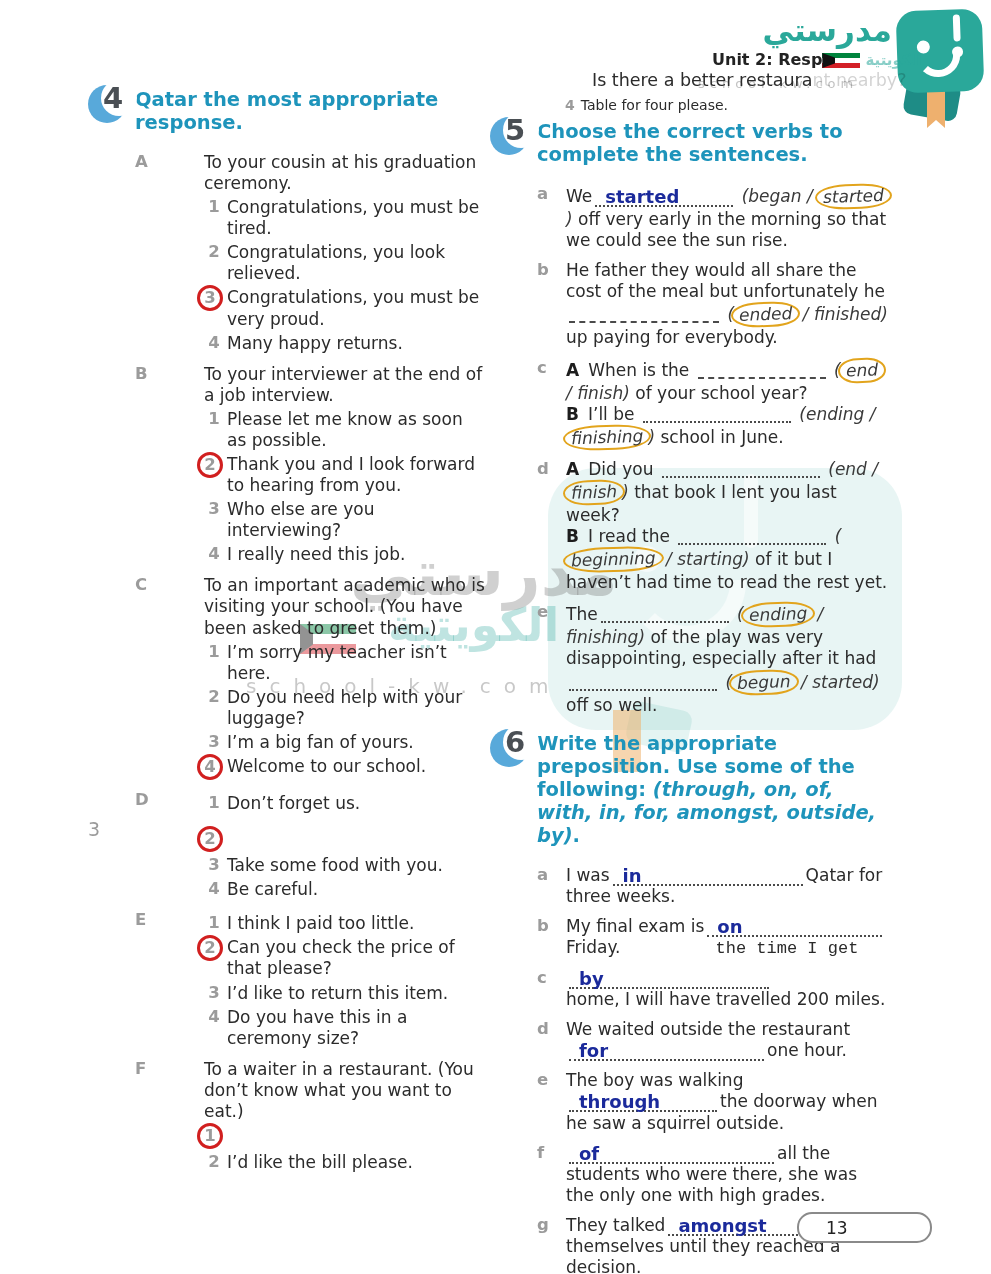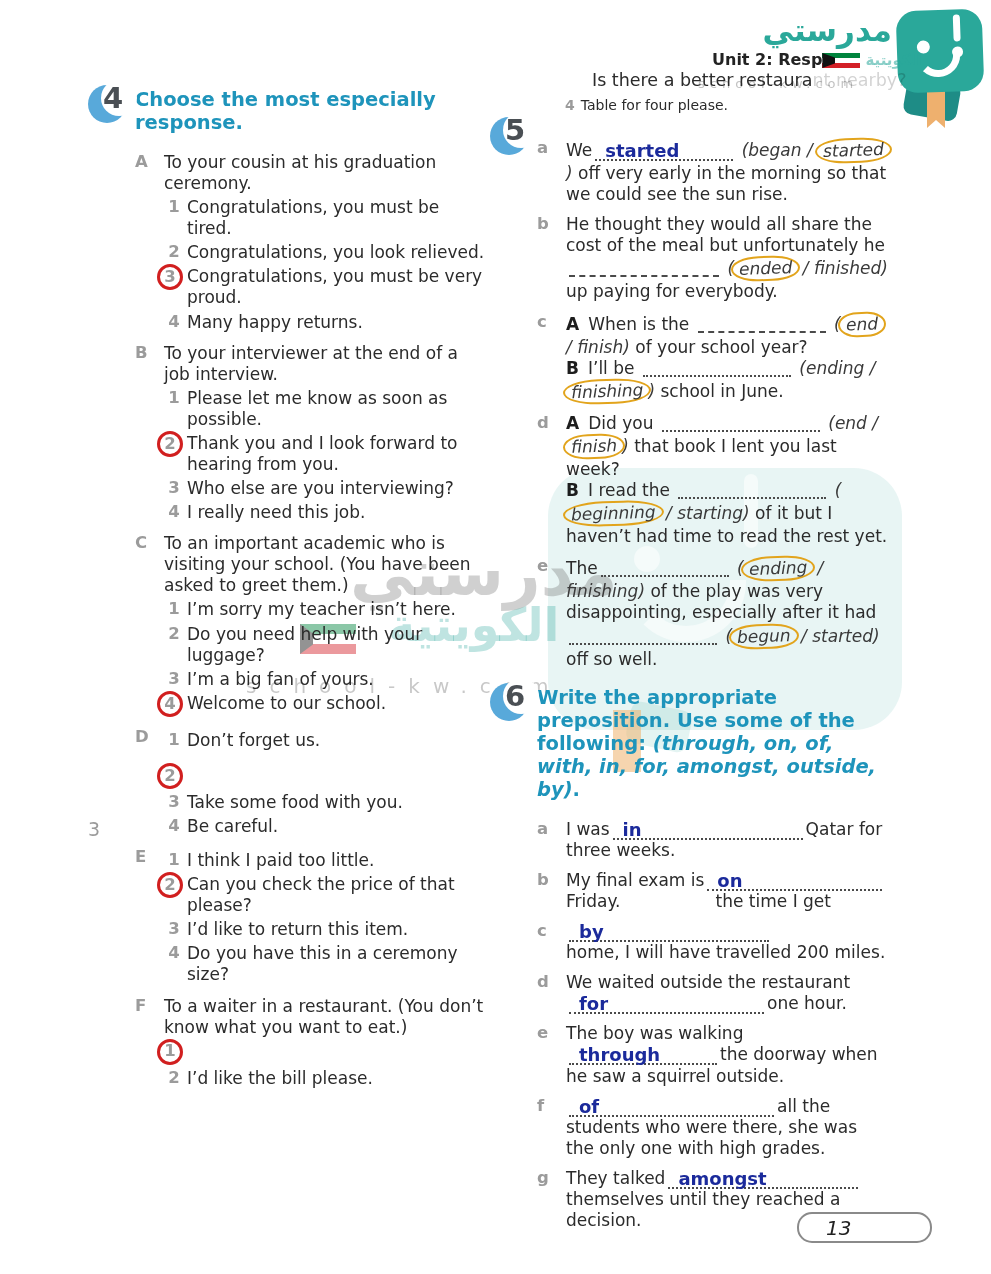--- a/index.html
+++ b/index.html
@@ -58,43 +58,43 @@
 
   .ex-head{position:relative;color:var(--accent);font-weight:bold;font-size:19.5px;line-height:1.18;margin-bottom:18px;}
   .ex-head em{font-style:italic;}
   .cres{position:absolute;left:-47px;top:-3px;width:42px;height:42px;}
   .cres .c1{position:absolute;left:0;top:0;width:38px;height:38px;border-radius:50%;background:var(--crescent);}
   .cres .c2{position:absolute;left:13px;top:-5px;width:36px;height:36px;border-radius:50%;background:#fff;}
   .cres .n{position:absolute;left:15px;top:-4px;font-size:29px;font-weight:bold;color:#4a4f54;}
 
   .sec{display:flex;margin-bottom:7px;}
   .letter{flex:none;width:29px;color:var(--gray);font-weight:bold;font-size:16.5px;}
-  .sbody{flex:1;}
+  .sbody{flex:1;margin-left:40px;}
   .prompt{margin-bottom:3px;}
   .opt{display:flex;align-items:flex-start;margin:3px 0;}
   .numwrap{flex:none;display:inline-flex;justify-content:center;width:20px;margin-right:3px;}
   .numwrap .num{color:var(--gray);font-weight:bold;font-size:16.5px;}
   .numwrap.circled{border:3px solid var(--red);border-radius:50%;width:26px;height:26px;align-items:center;margin-left:-7px;margin-right:4px;margin-top:-2px;}
   .otext{flex:1;}
 
   .item{display:flex;margin:9px 0;}
   .ilabel{flex:none;width:29px;color:var(--gray);font-weight:bold;font-size:16.5px;}
   .itext{flex:1;}
   .sub{font-weight:bold;color:#1d1d1d;margin-right:9px;}
   .ch{font-style:italic;color:#3a3a3a;}
   .oval{display:inline-block;border:2.5px solid var(--oval);border-radius:50%/62%;padding:0 6px;margin:0 -3px;transform:rotate(-2deg);}
   .blank{display:inline-block;height:19px;border-bottom:2px dotted #4a4a4a;vertical-align:-3px;margin:0 3px;white-space:nowrap;}
   .blank.dash{border-bottom-style:dashed;border-bottom-width:2.5px;}
   .blank .ans{display:inline-block;color:var(--hand);font-weight:bold;font-size:18px;padding-left:10px;position:relative;top:-2px;}
-  .side{display:inline-block;margin-left:95px;}
+  .side{display:inline-block;margin-left:95px;font-family:Liberation Mono, monospace;}
 
   .ex6head{margin-top:16px;}
 
   .margin-note{position:absolute;left:88px;top:818px;color:var(--gray);font-size:19px;z-index:2;}
-  .pagenum{position:absolute;left:797px;top:1212px;width:135px;height:31px;border:2px solid #8a8a8a;border-radius:15px;display:flex;align-items:center;padding-left:27px;font-size:20px;color:#222;background:#fff;z-index:2;font-style:italic;}
+  .pagenum{position:absolute;left:797px;top:1212px;width:135px;height:31px;border:2px solid #8a8a8a;border-radius:15px;display:flex;align-items:center;padding-left:27px;font-size:17px;color:#222;background:#fff;z-index:2;}
 </style>
 </head>
 <body>
 
 <div class="page">
 
   <div class="wm wm-logo-sq">
     <div class="weye"></div>
     <div class="wbar"></div>
     <div class="wsmile"></div>
@@ -129,21 +129,21 @@
     <span class="num">4</span><span>Table for four please.</span>
   </div>
 
   <div class="col col-left">
     <div class="ex-head">
       <span class="cres">
         <span class="c1"></span>
           <span class="c2"></span>
         <span class="n">4</span>
       </span>
-      <span>Choose the most especially response.</span>
+      <span>Qatar the most appropriate response.</span>
     </div>
 
     <div class="sec">
       <span class="letter">A</span>
       <div class="sbody">
         <div class="prompt">To your cousin at his graduation ceremony.</div>
         <div class="opt">
             <span class="numwrap">
               <span class="num">1</span>
             </span>
@@ -312,35 +312,36 @@
 
   <div class="margin-note">3</div>
 
   <div class="col col-right">
     <div class="ex-head">
       <span class="cres">
         <span class="c1"></span>
           <span class="c2"></span>
         <span class="n">5</span>
       </span>
+      <span>Choose the correct verbs to complete the sentences.</span>
     </div>
 
     <div class="item">
       <span class="ilabel">a</span>
       <div class="itext">
         <span>We</span><span class="blank" style="width:138px;"><span class="ans">started</span></span>
         <span class="ch"><span>(</span><span>began</span> <span>/</span> <span class="oval">started</span><span>)</span></span>
         <span>off very early in the morning so that we could see the sun rise.</span>
       </div>
     </div>
 
     <div class="item">
       <span class="ilabel">b</span>
       <div class="itext">
-        <span>He thought they would all share the cost of the meal but unfortunately he</span>
+        <span>He father they would all share the cost of the meal but unfortunately he</span>
         <span class="blank dash" style="width:150px;"></span>
         <span class="ch"><span>(</span><span class="oval">ended</span> <span>/</span> <span>finished</span><span>)</span></span>
         <span>up paying for everybody.</span>
       </div>
     </div>
 
     <div class="item">
       <span class="ilabel">c</span>
       <div class="itext">
         <span class="sub">A</span><span>When is the</span>

